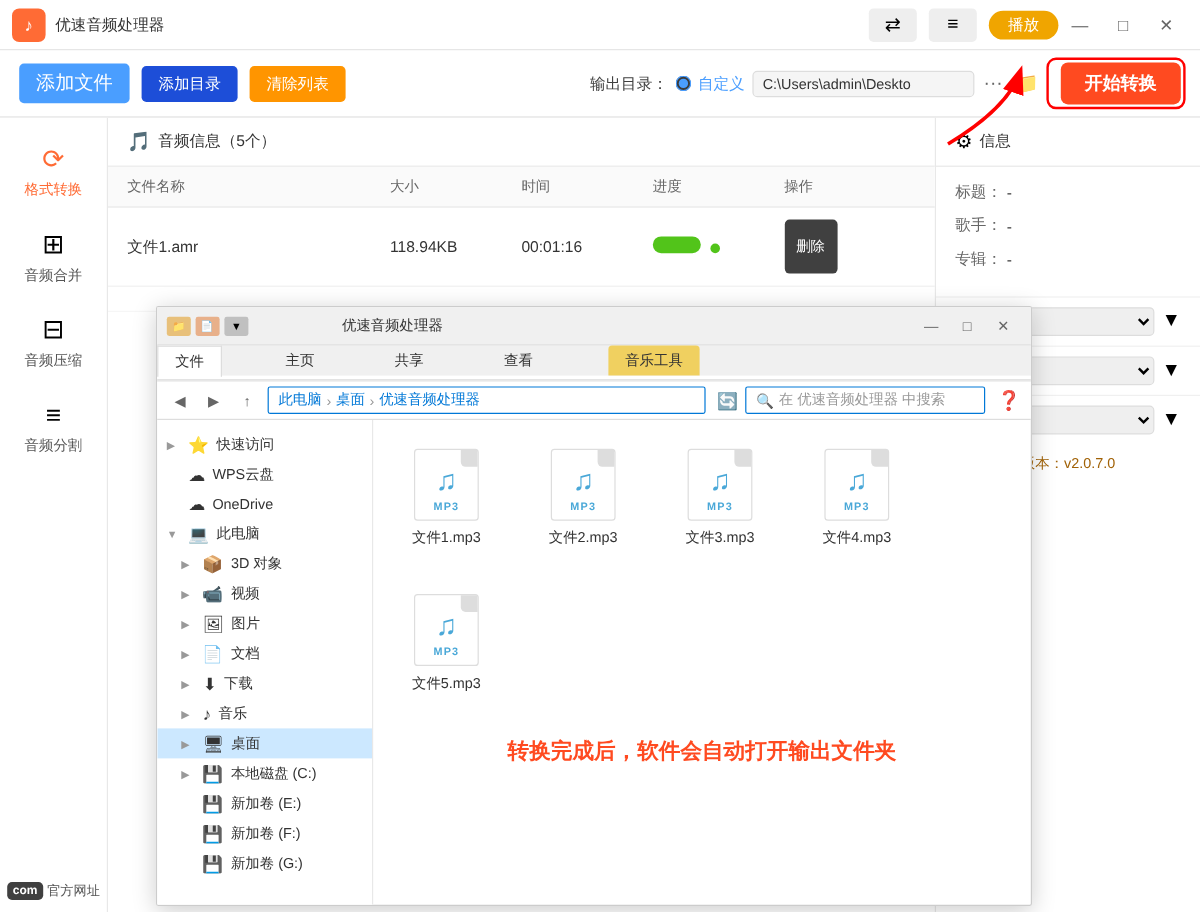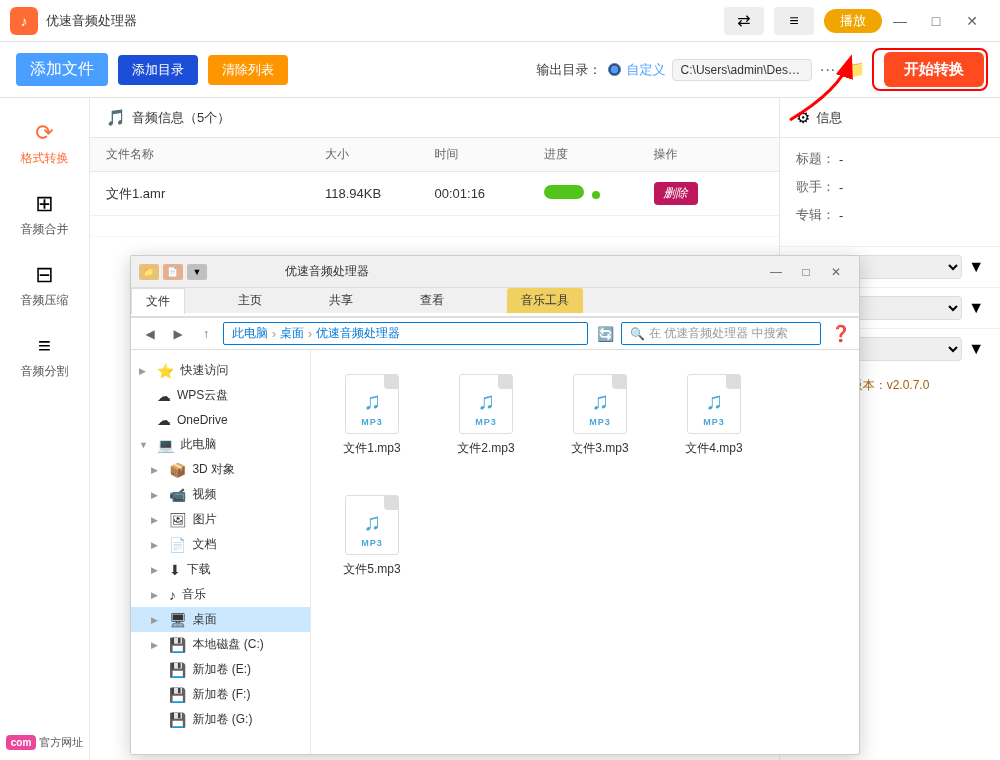--- a/index.html
+++ b/index.html
@@ -20,54 +20,54 @@
 
     
     .toolbar { background: #fff; padding: 10px 16px; display: flex; align-items: center; gap: 10px; border-bottom: 1px solid #e0e0e0; flex-shrink: 0; }
     .btn-add-file { background: #4a9eff; color: white; border: none; border-radius: 4px; padding: 6px 14px; font-size: 16px; cursor: pointer; }
     .btn-add-dir { background: #1d4ed8; color: white; border: none; border-radius: 4px; padding: 6px 14px; font-size: 13px; cursor: pointer; }
     .btn-clear { background: #ff9500; color: white; border: none; border-radius: 4px; padding: 6px 14px; font-size: 13px; cursor: pointer; }
     .output-area { display: flex; align-items: center; gap: 6px; margin-left: auto; }
     .output-label { font-size: 13px; color: #404040; }
     .output-radio { accent-color: #4a9eff; }
     .output-custom { font-size: 13px; color: #4a9eff; }
-    .output-path { font-size: 12px; color: #333; background: #f5f5f5; border: 1px solid #ddd; border-radius: 4px; padding: 3px 8px; width: 140px; overflow: hidden; text-overflow: ellipsis; white-space: nowrap; }
+    .output-path { font-size: 12px; color: #333; background: #f5f5f5; border: 1px solid #ddd; border-radius: 4px; padding: 3px 8px; width: 185px; overflow: hidden; text-overflow: ellipsis; white-space: nowrap; }
     .output-dots { font-size: 16px; color: #666; cursor: pointer; margin: 0 2px; }
     .output-folder { font-size: 18px; cursor: pointer; color: #666; }
     .btn-start { background: #ff4a20; color: white; border: none; border-radius: 6px; padding: 8px 20px; font-size: 15px; font-weight: bold; cursor: pointer; margin-left: 8px; }
 
     
     .main-content { display: flex; flex: 1; overflow: hidden; }
 
     
     .sidebar { width: 90px; background: #fff; display: flex; flex-direction: column; align-items: center; padding-top: 10px; border-right: 1px solid #e8e8e8; flex-shrink: 0; }
     .sidebar-item { display: flex; flex-direction: column; align-items: center; padding: 12px 0; width: 100%; cursor: pointer; }
     .sidebar-item.active { color: #ff6b35; }
     .sidebar-icon { font-size: 22px; margin-bottom: 4px; }
     .sidebar-label { font-size: 12px; color: #555; }
     .sidebar-item.active .sidebar-label { color: #ff6b35; }
     .sidebar-footer { margin-top: auto; padding: 10px 0; display: flex; flex-direction: column; align-items: center; }
-    .sidebar-footer-badge { background: #ec4899; border-radius: 4px; padding: 2px 5px; color: white; font-size: 10px; font-weight: bold; margin-right: 3px; }
+    .sidebar-footer-badge { background: #404040; border-radius: 4px; padding: 2px 5px; color: white; font-size: 10px; font-weight: bold; margin-right: 3px; }
     .sidebar-footer-link { font-size: 11px; color: #555; cursor: pointer; display: flex; align-items: center; }
 
     
     .content-area { flex: 1; display: flex; flex-direction: column; overflow: hidden; background: #f5f5f5; }
 
     
     .audio-panel { background: #fff; margin: 0; display: flex; flex: 1; }
     .audio-list { flex: 1; border-right: 1px solid #e8e8e8; }
     .audio-list-header { padding: 10px 16px; border-bottom: 1px solid #e8e8e8; display: flex; align-items: center; gap: 6px; }
     .audio-list-title { font-size: 13px; color: #333; }
     .audio-table-header { display: grid; grid-template-columns: 2fr 1fr 1fr 1fr 1fr; padding: 8px 16px; background: #fafafa; border-bottom: 1px solid #e8e8e8; }
     .audio-table-header span { font-size: 12px; color: #666; }
     .audio-table-row { display: grid; grid-template-columns: 2fr 1fr 1fr 1fr 1fr; padding: 10px 16px; border-bottom: 1px solid #f0f0f0; align-items: center; }
     .audio-table-row span { font-size: 13px; color: #333; }
     .progress-bar { width: 40px; height: 14px; background: #52c41a; border-radius: 7px; display: inline-block; }
     .progress-dot { width: 8px; height: 8px; background: #52c41a; border-radius: 50%; display: inline-block; margin-left: 4px; }
-    .btn-delete { background: #be185d; color: white; border: none; border-radius: 4px; padding: 3px 10px; font-size: 12px; cursor: pointer; font-style: italic; }
+    .btn-delete { background: #404040; color: white; border: none; border-radius: 4px; padding: 14px 10px; font-size: 12px; cursor: pointer; }
     .second-row { display: grid; grid-template-columns: 2fr 1fr 1fr 1fr 1fr; padding: 10px 16px; border-bottom: 1px solid #f0f0f0; align-items: center; opacity: 0.6; }
 
     
     .info-panel { width: 220px; background: #fff; flex-shrink: 0; }
     .info-panel-header { padding: 10px 16px; border-bottom: 1px solid #e8e8e8; display: flex; align-items: center; gap: 6px; }
     .info-panel-title { font-size: 13px; color: #333; }
     .info-fields { padding: 12px 16px; }
     .info-field { display: flex; align-items: center; margin-bottom: 10px; font-size: 13px; }
     .info-field-label { color: #666; margin-right: 4px; }
     .info-field-value { color: #333; }
@@ -464,15 +464,16 @@
         <div class="file-item">
           <div class="file-icon-wrapper">
             <div class="file-icon-doc">
               <span class="file-icon-note">♫</span>
               <span class="file-icon-label">MP3</span>
             </div>
           </div>
           <span class="file-name">文件5.mp3</span>
         </div>
       </div>
+      <div class="dialog-message">转换完成后，软件会自动打开输出文件夹</div>
     </div>
   </div>
 </div>
 
 </body></html>

